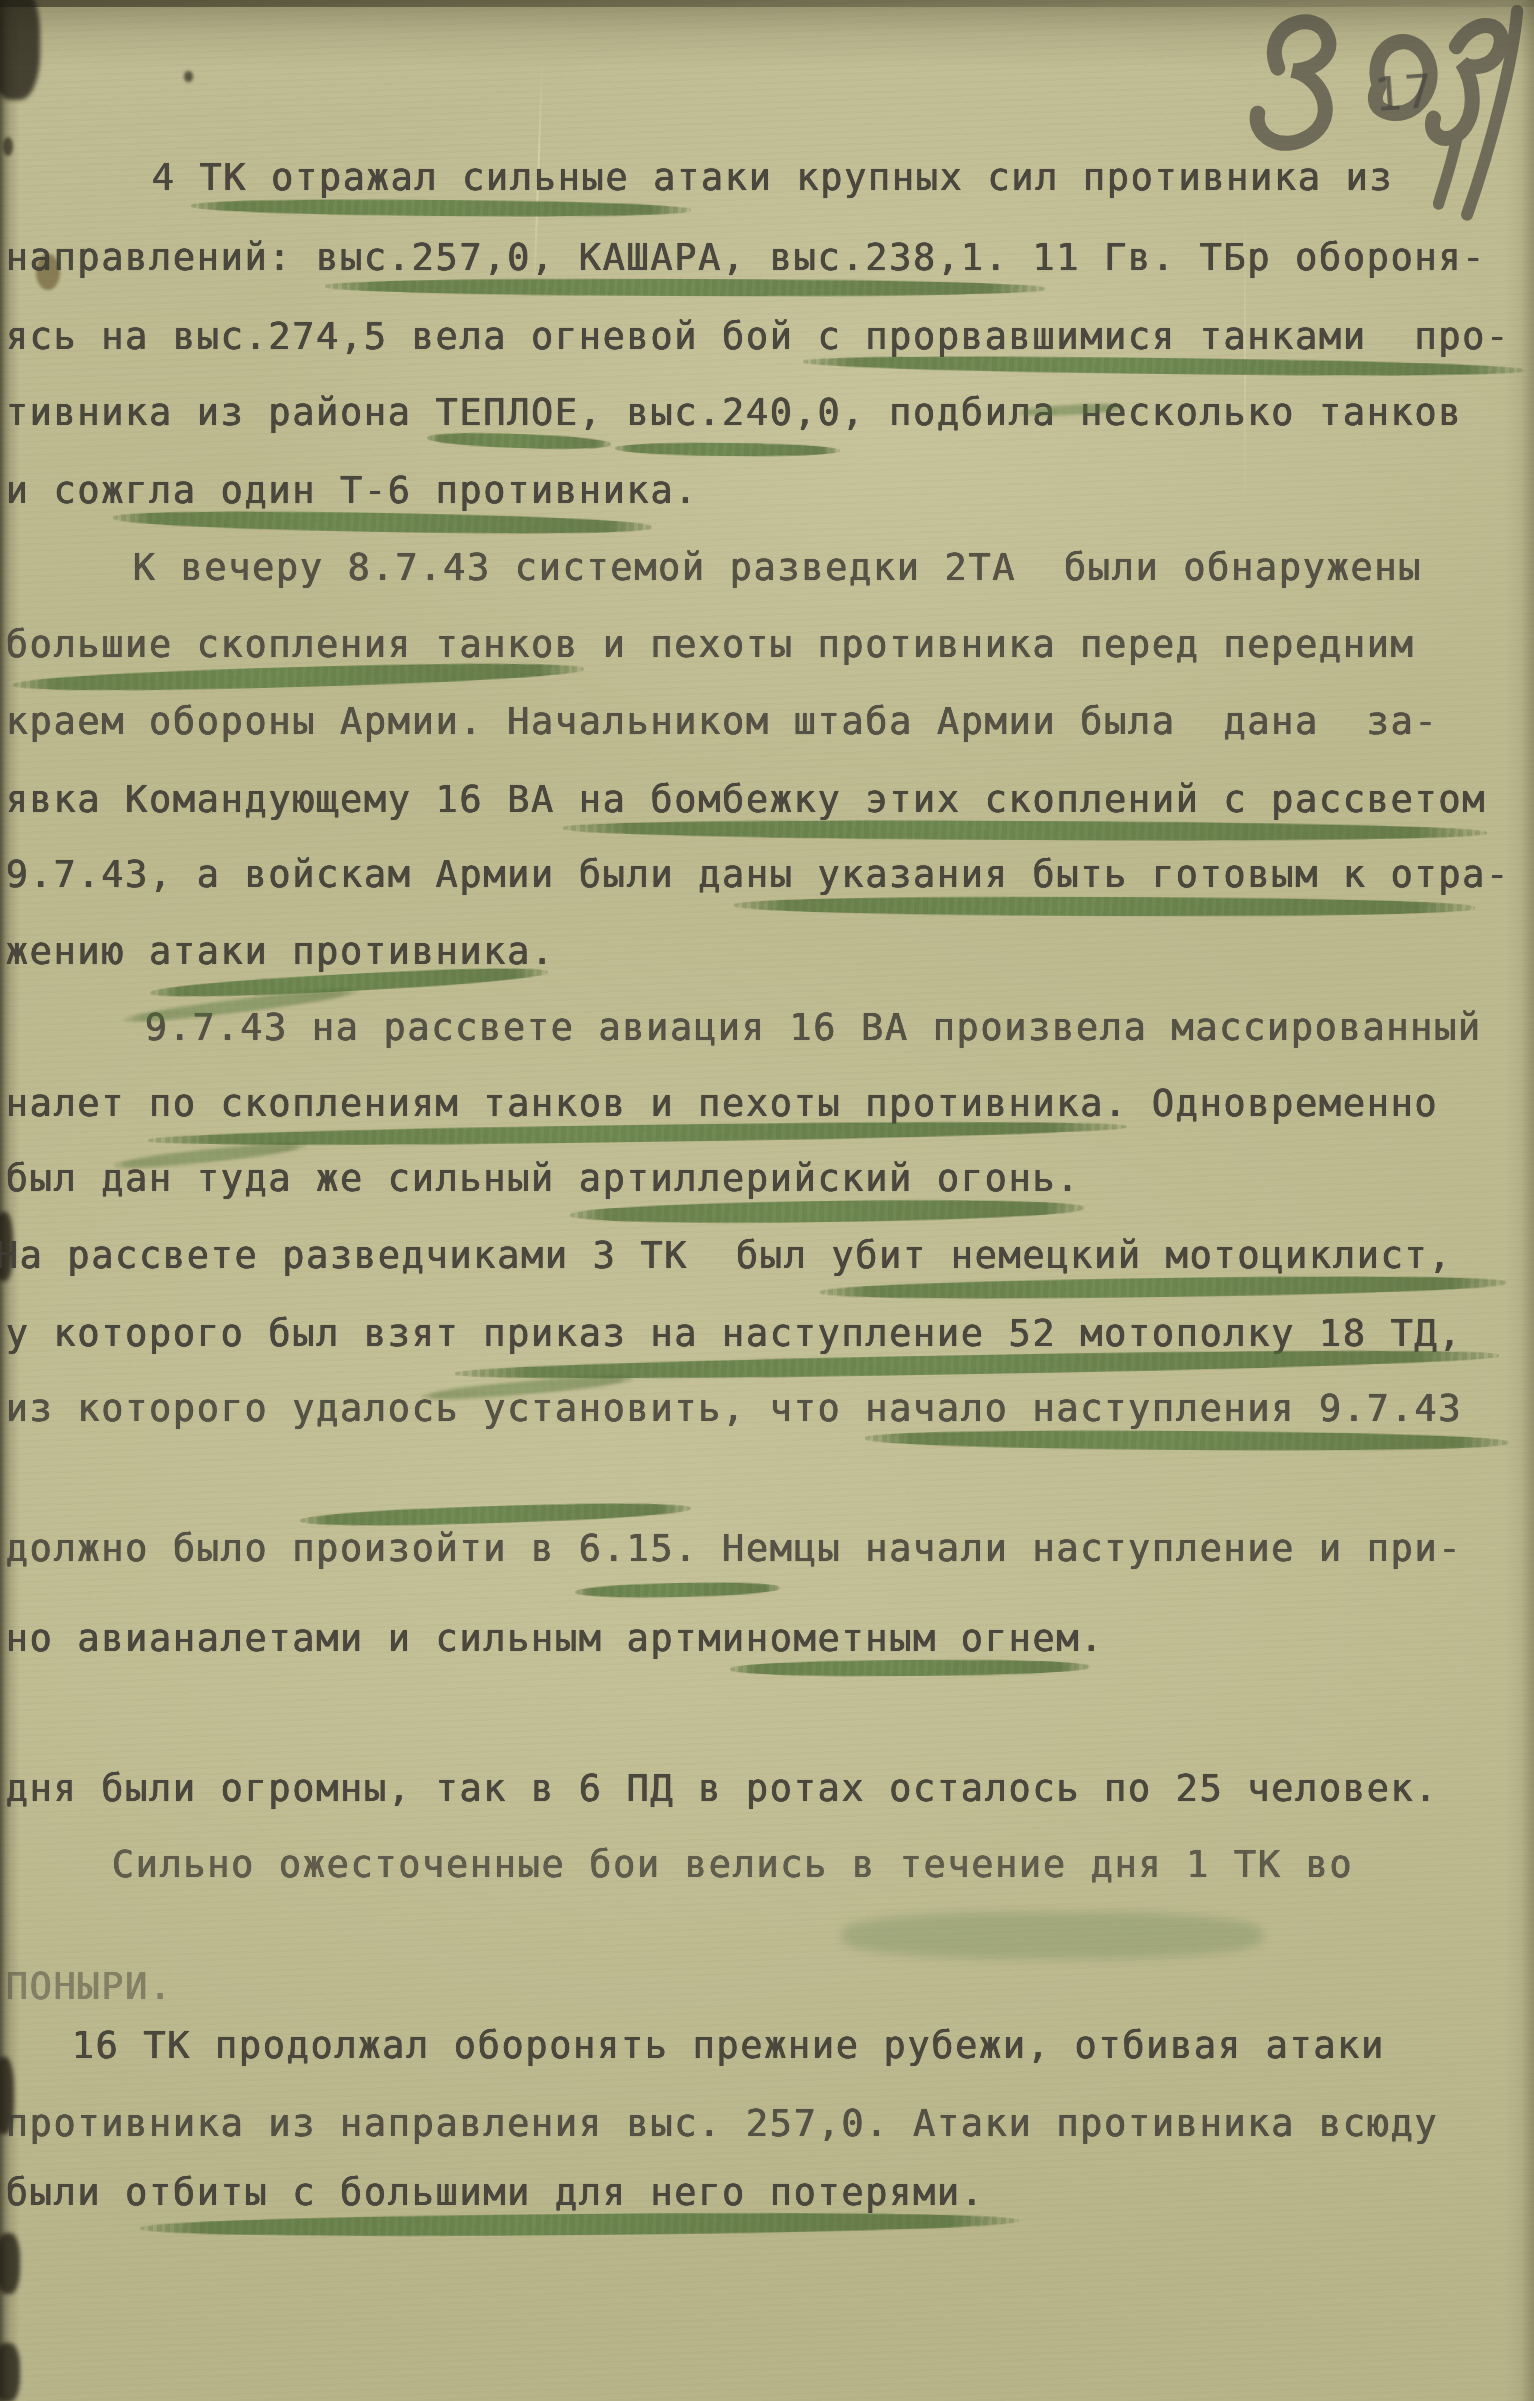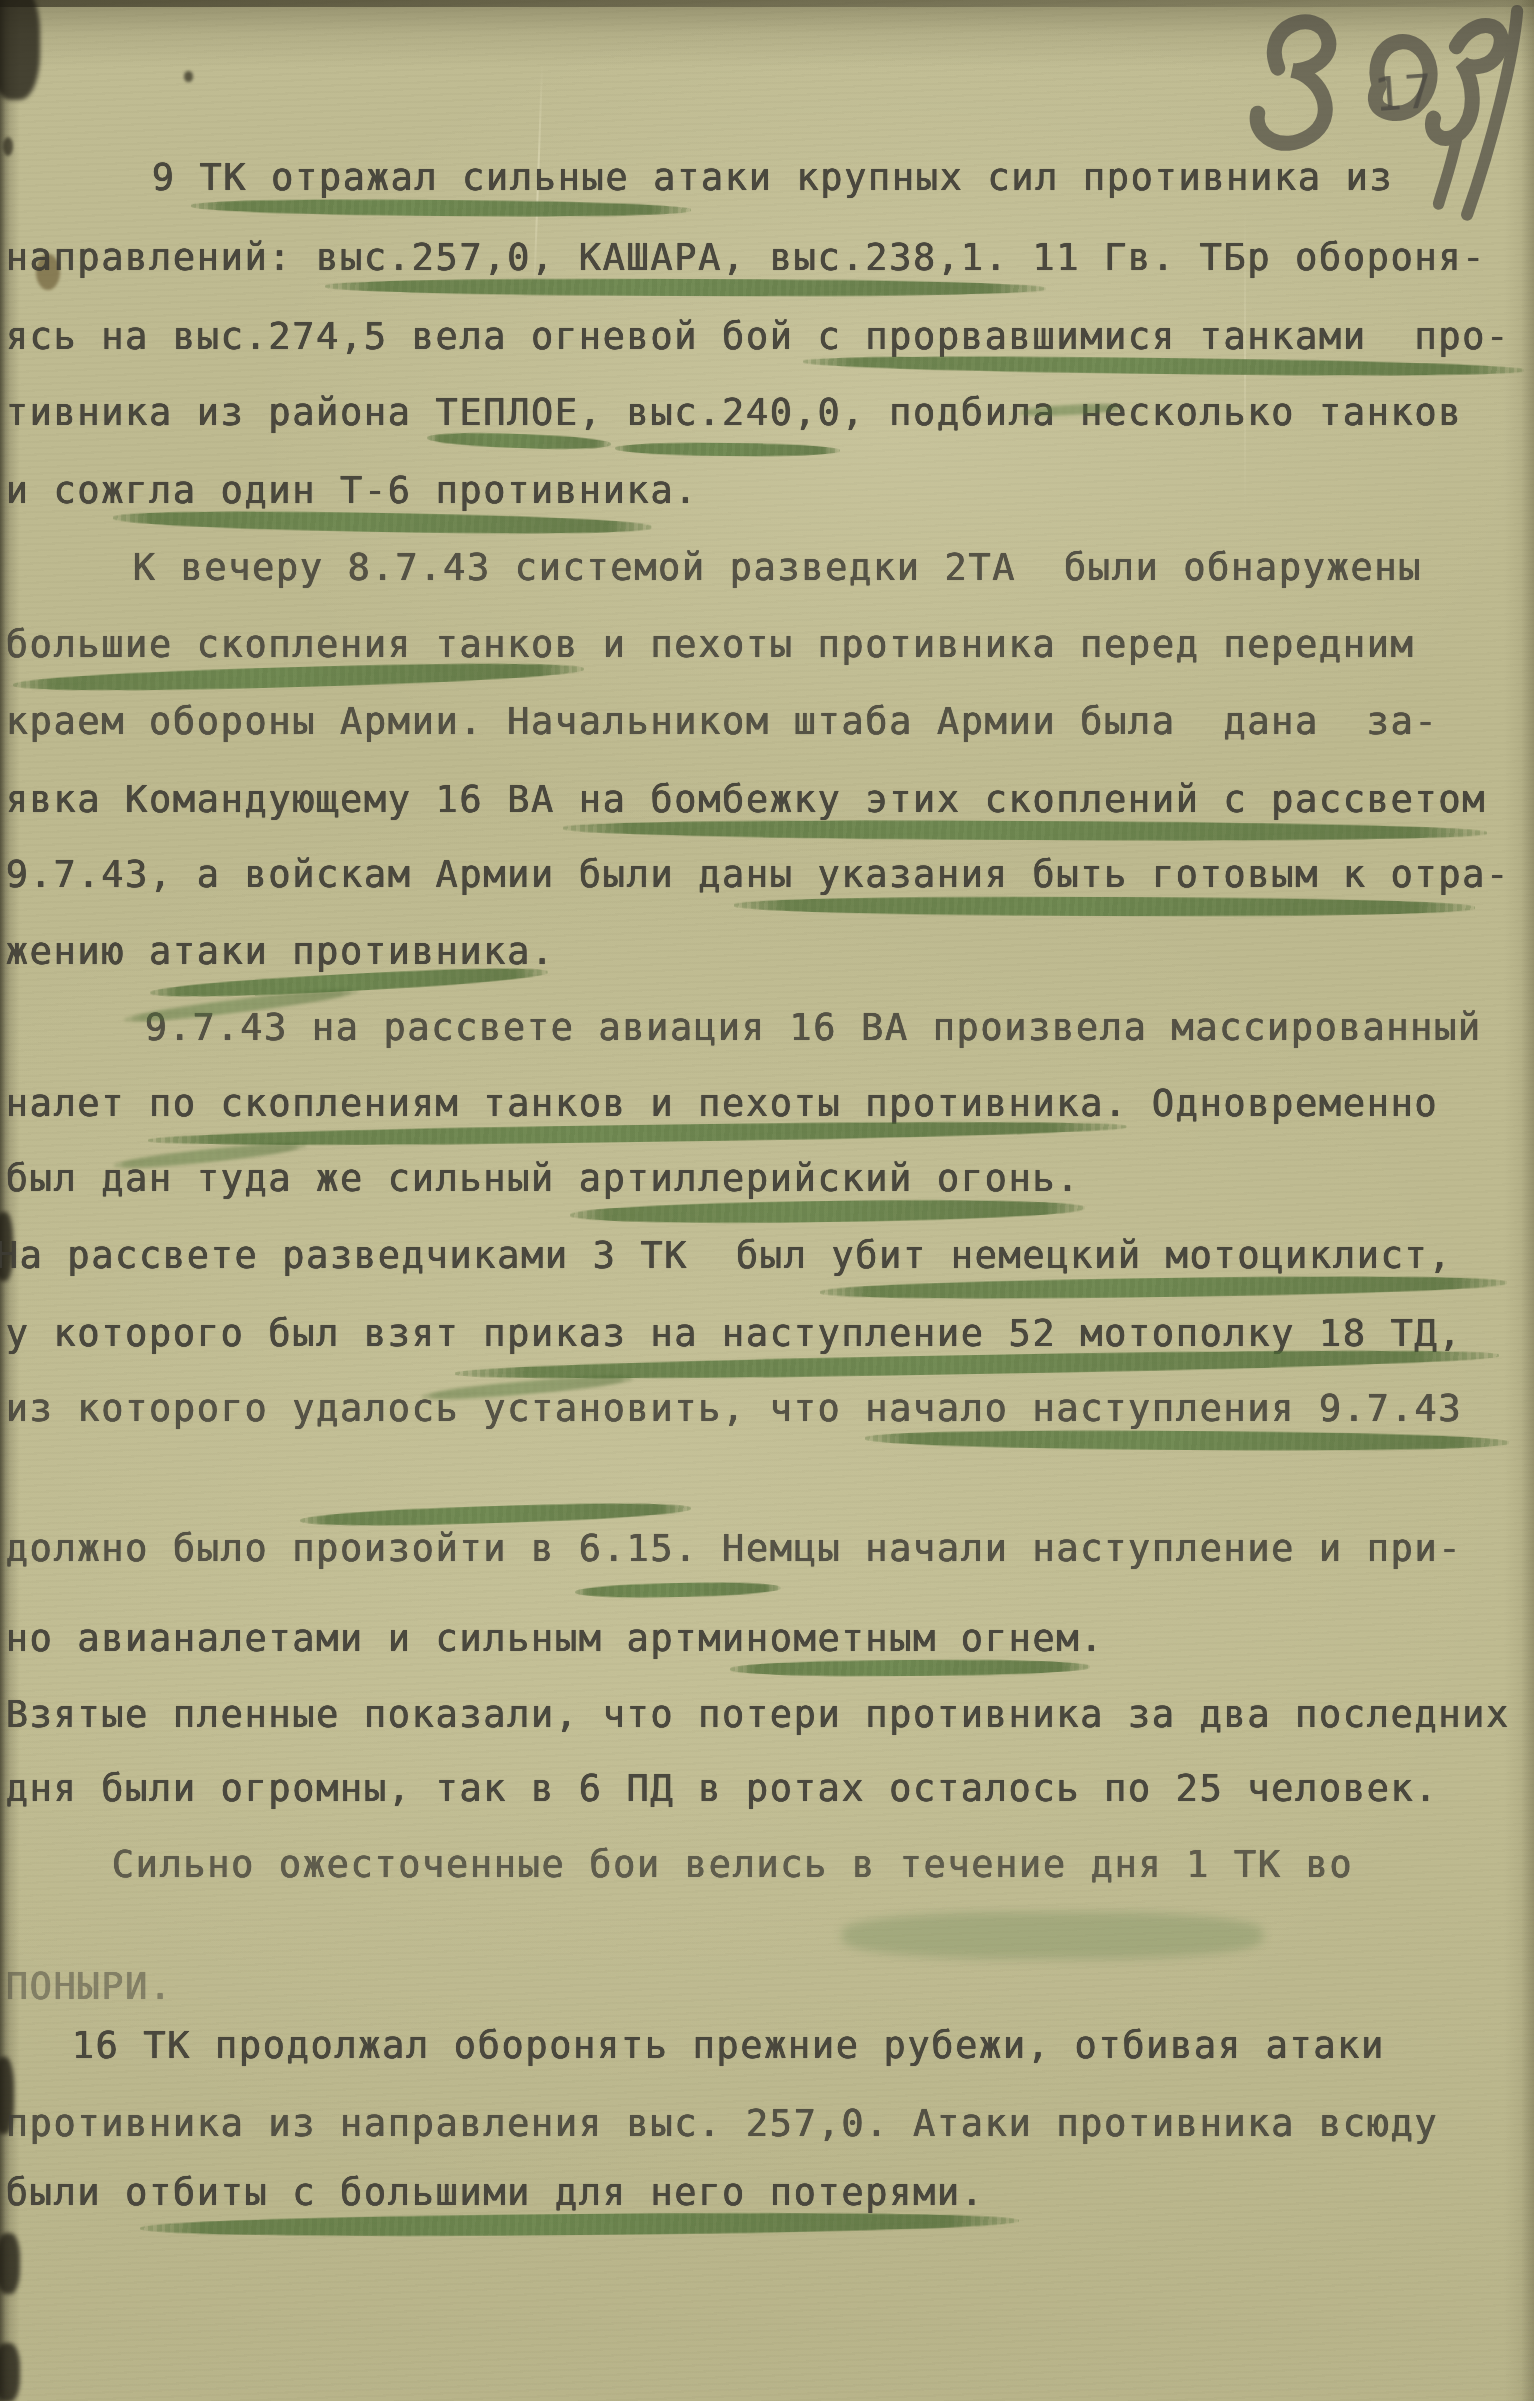--- a/index.html
+++ b/index.html
@@ -64,40 +64,39 @@
     <g fill="none" stroke="#45433c" stroke-width="21" stroke-linecap="round" opacity=".8">
       <path d="M 120,105 C 95,45 175,18 190,62 C 200,92 160,112 140,108 C 185,118 205,175 165,200 C 125,225 85,200 92,168"></path>
       <path d="M 262,130 C 245,75 300,48 325,85 C 348,120 320,175 278,168 C 255,163 252,148 262,130"></path>
       <path d="M 370,75 C 395,30 445,40 430,80 C 420,105 390,108 378,98 C 395,125 400,170 375,195 C 355,213 330,200 338,175"></path>
       <path d="M 372,195 C 365,235 352,270 345,295" stroke-width="16"></path>
       <path d="M 455,25 C 450,90 420,210 385,310" stroke-width="17"></path>
     </g>
   </svg>
   <span class="typed17">17</span>
 
-  <div class="line" style="top:158px;text-indent:146px"><span>9 ТК отражал сильные атаки крупных сил противника из</span></div>
+  <div class="line" style="top:158px;text-indent:146px"><span>4 ТК отражал сильные атаки крупных сил противника из</span></div>
   <div class="line" style="top:238px"><span>направлений: выс.257,0, КАШАРА, выс.238,1. 11 Гв. ТБр обороня-</span></div>
   <div class="line" style="top:317px"><span>ясь на выс.274,5 вела огневой бой с прорвавшимися танками  про-</span></div>
   <div class="line" style="top:393px"><span>тивника из района ТЕПЛОЕ, выс.240,0, подбила несколько танков</span></div>
   <div class="line" style="top:471px"><span>и сожгла один Т-6 противника.</span></div>
   <div class="line f8" style="top:548px;text-indent:127px"><span>К вечеру 8.7.43 системой разведки 2ТА  были обнаружены</span></div>
   <div class="line f8" style="top:625px"><span>большие скопления танков и пехоты противника перед передним</span></div>
   <div class="line f8" style="top:702px"><span>краем обороны Армии. Начальником штаба Армии была  дана  за-</span></div>
   <div class="line" style="top:780px"><span>явка Командующему 16 ВА на бомбежку этих скоплений с рассветом</span></div>
   <div class="line" style="top:855px"><span>9.7.43, а войскам Армии были даны указания быть готовым к отра-</span></div>
   <div class="line" style="top:932px"><span>жению атаки противника.</span></div>
   <div class="line f8" style="top:1008px;text-indent:139px"><span>9.7.43 на рассвете авиация 16 ВА произвела массированный</span></div>
   <div class="line" style="top:1159px"><span>был дан туда же сильный артиллерийский огонь.</span></div>
   <div class="line" style="top:1084px"><span>налет по скоплениям танков и пехоты противника. Одновременно</span></div>
   <div class="line" style="top:1236px;text-indent:-10px"><span>На рассвете разведчиками 3 ТК  был убит немецкий мотоциклист,</span></div>
   <div class="line" style="top:1314px"><span>у которого был взят приказ на наступление 52 мотополку 18 ТД,</span></div>
   <div class="line f8" style="top:1389px"><span>из которого удалось установить, что начало наступления 9.7.43</span></div>
   <div class="line f8" style="top:1529px"><span>должно было произойти в 6.15. Немцы начали наступление и при-</span></div>
   <div class="line" style="top:1619px"><span>но авианалетами и сильным артминометным огнем.</span></div>
-  <div class="line" style="top:1695px"><span>Взятые пленные показали, что потери противника за два последних</span></div>
   <div class="line" style="top:1769px"><span>дня были огромны, так в 6 ПД в ротах осталось по 25 человек.</span></div>
   <div class="line f7" style="top:1845px;text-indent:106px"><span>Сильно ожесточенные бои велись в течение дня 1 ТК во</span></div>
   <div class="line f45" style="top:1967px"><span>ПОНЫРИ.</span></div>
   <div class="line" style="top:2026px;text-indent:66px"><span>16 ТК продолжал оборонять прежние рубежи, отбивая атаки</span></div>
   <div class="line f8" style="top:2104px"><span>противника из направления выс. 257,0. Атаки противника всюду</span></div>
   <div class="line" style="top:2173px"><span>были отбиты с большими для него потерями.</span></div>
 
   <i class="ul" style="top:200px;left:191px;width:500px;height:15.7px;--r:.5deg"></i>
   <i class="ul" style="top:279px;left:325px;width:721px;height:17px;--r:.2deg"></i>
   <i class="ul" style="top:358px;left:803px;width:721px;height:15.7px;--r:.7deg"></i>

